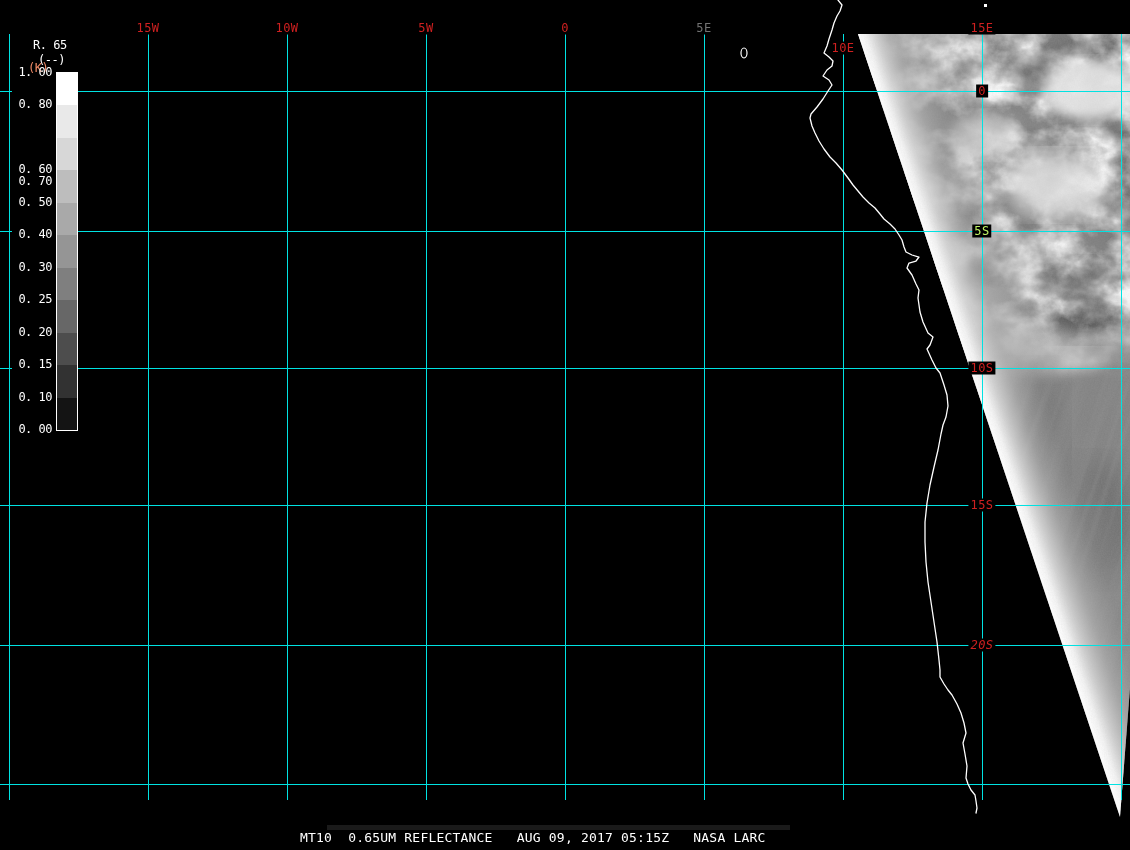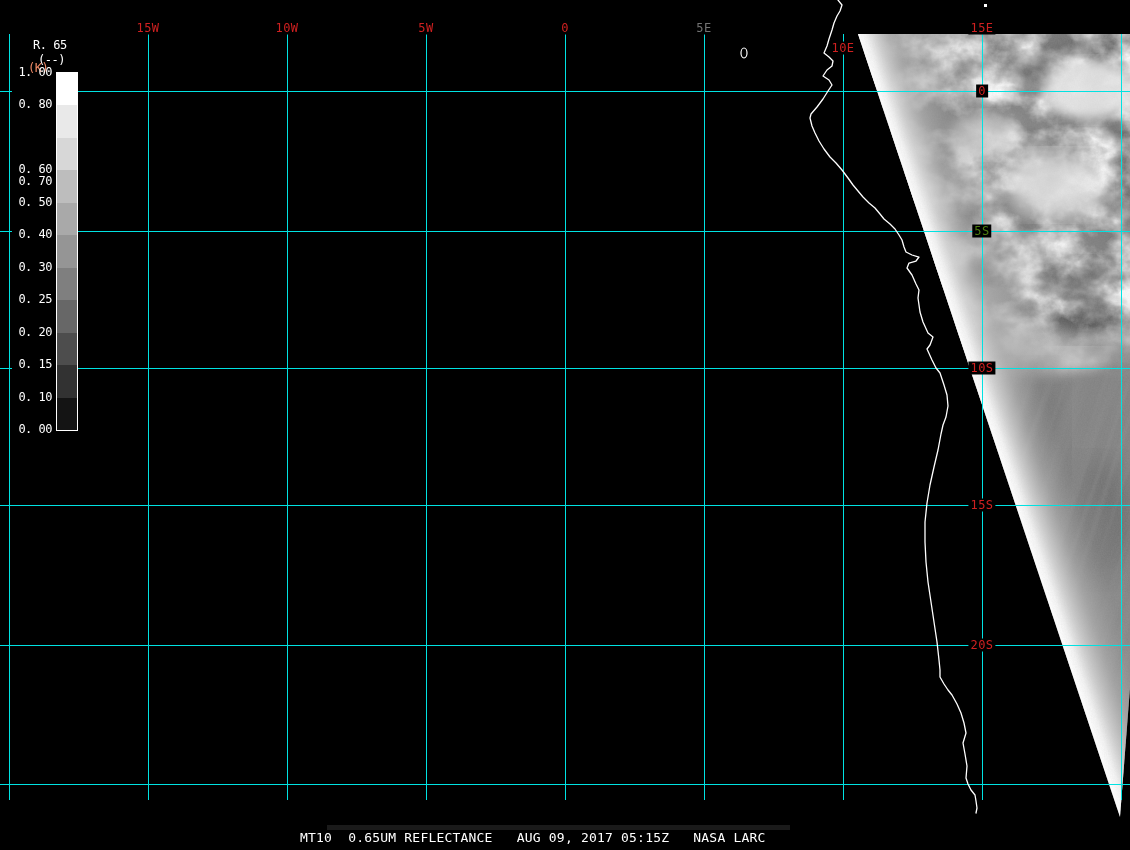--- a/index.html
+++ b/index.html
@@ -191,24 +191,24 @@
 
   <div id="geo-labels">
       <span class="geolabel" style="left: 148px; top: 28px; color: rgb(208, 32, 32);">15W</span>
       <span class="geolabel" style="left: 287px; top: 28px; color: rgb(208, 32, 32);">10W</span>
       <span class="geolabel" style="left: 426px; top: 28px; color: rgb(208, 32, 32);">5W</span>
       <span class="geolabel" style="left: 565px; top: 28px; color: rgb(208, 32, 32);">0</span>
       <span class="geolabel" style="left: 704px; top: 28px; color: #737373;">5E</span>
       <span class="geolabel" style="left: 843px; top: 28px; color: rgb(208, 32, 32); margin-top: 20px;">10E</span>
       <span class="geolabel" style="left: 982px; top: 28px; color: rgb(208, 32, 32);">15E</span>
       <span class="geolabel" style="left: 982px; top: 91px; color: rgb(208, 32, 32);">0</span>
-      <span class="geolabel" style="left: 982px; top: 231px; color: #4d7c0f;">5S</span>
+      <span class="geolabel" style="left: 982px; top: 231px; color: #bef264;">5S</span>
       <span class="geolabel" style="left: 982px; top: 368px; color: rgb(208, 32, 32);">10S</span>
       <span class="geolabel" style="left: 982px; top: 505px; color: rgb(208, 32, 32);">15S</span>
-      <span class="geolabel" style="left: 982px; top: 645px; color: rgb(208, 32, 32);">20S</span>
+      <span class="geolabel" style="left: 982px; top: 645px; color: rgb(208, 32, 32); font-style: italic;">20S</span>
     </div>
 
 
   <div id="footer">
     <div class="footer-strip"></div>
     <span class="footer-text">MT10  0.65UM REFLECTANCE   AUG 09, 2017 05:15Z   NASA LARC</span>
   </div>
 
 </div>
 

